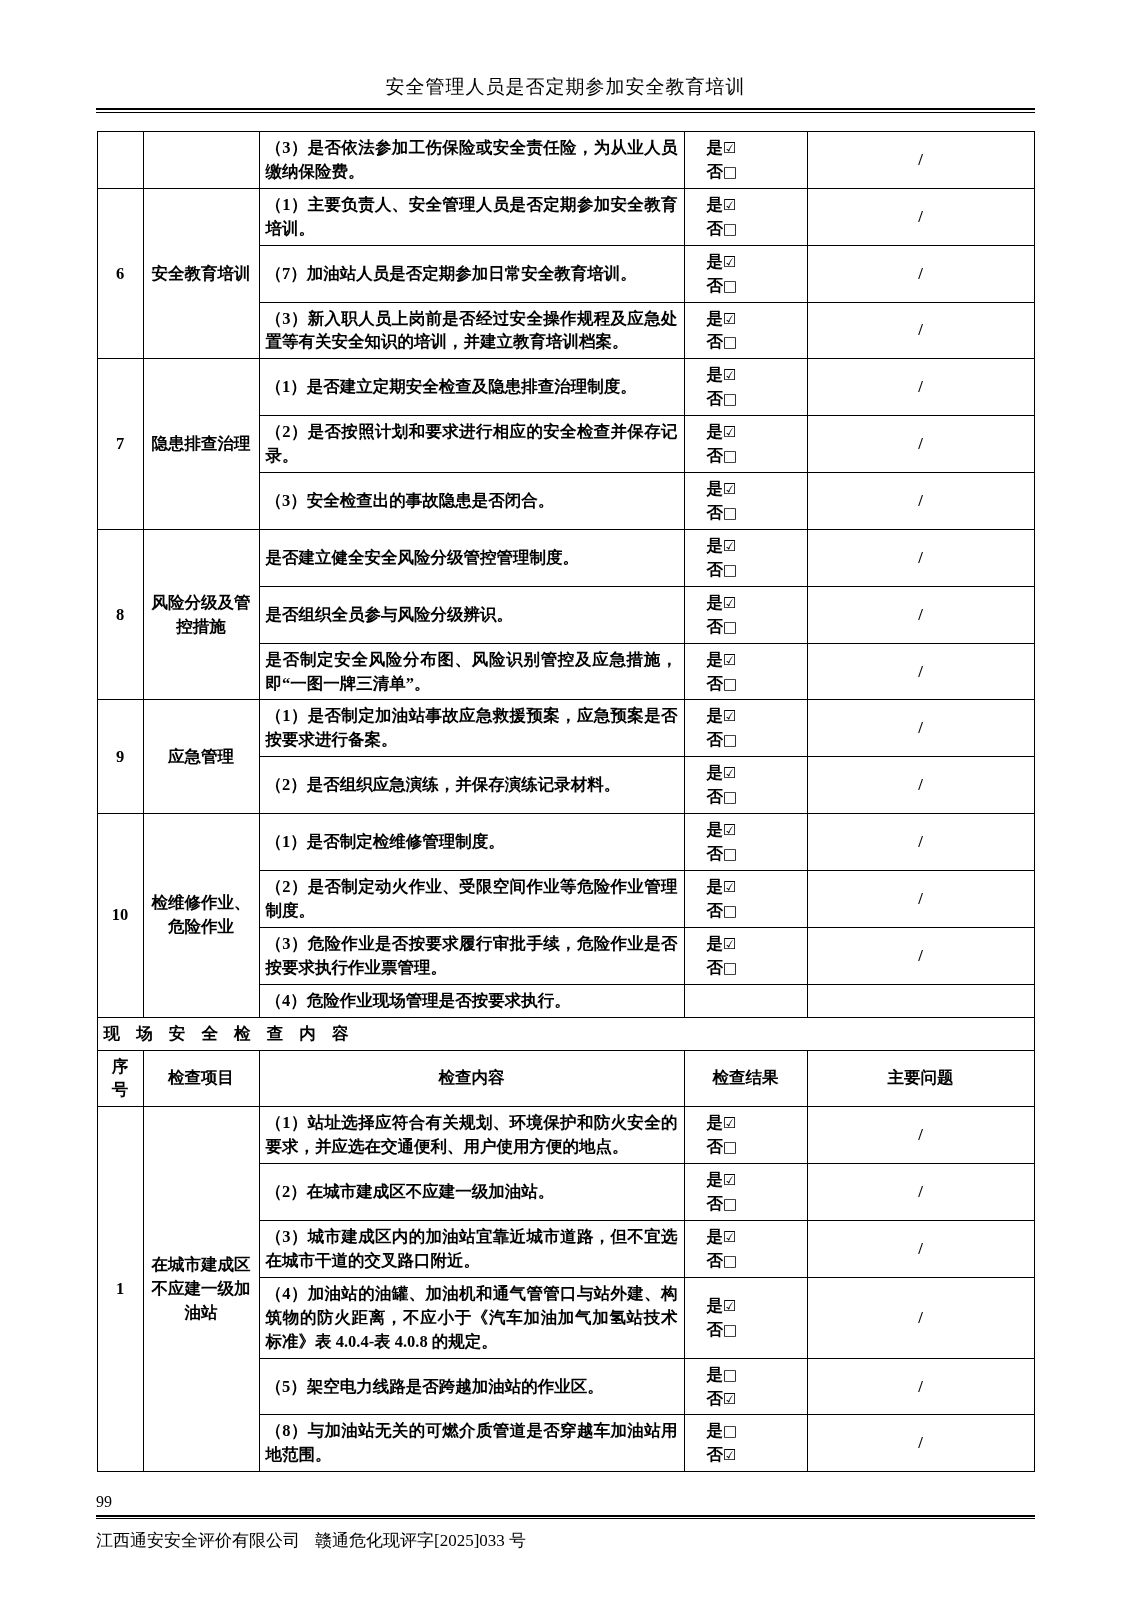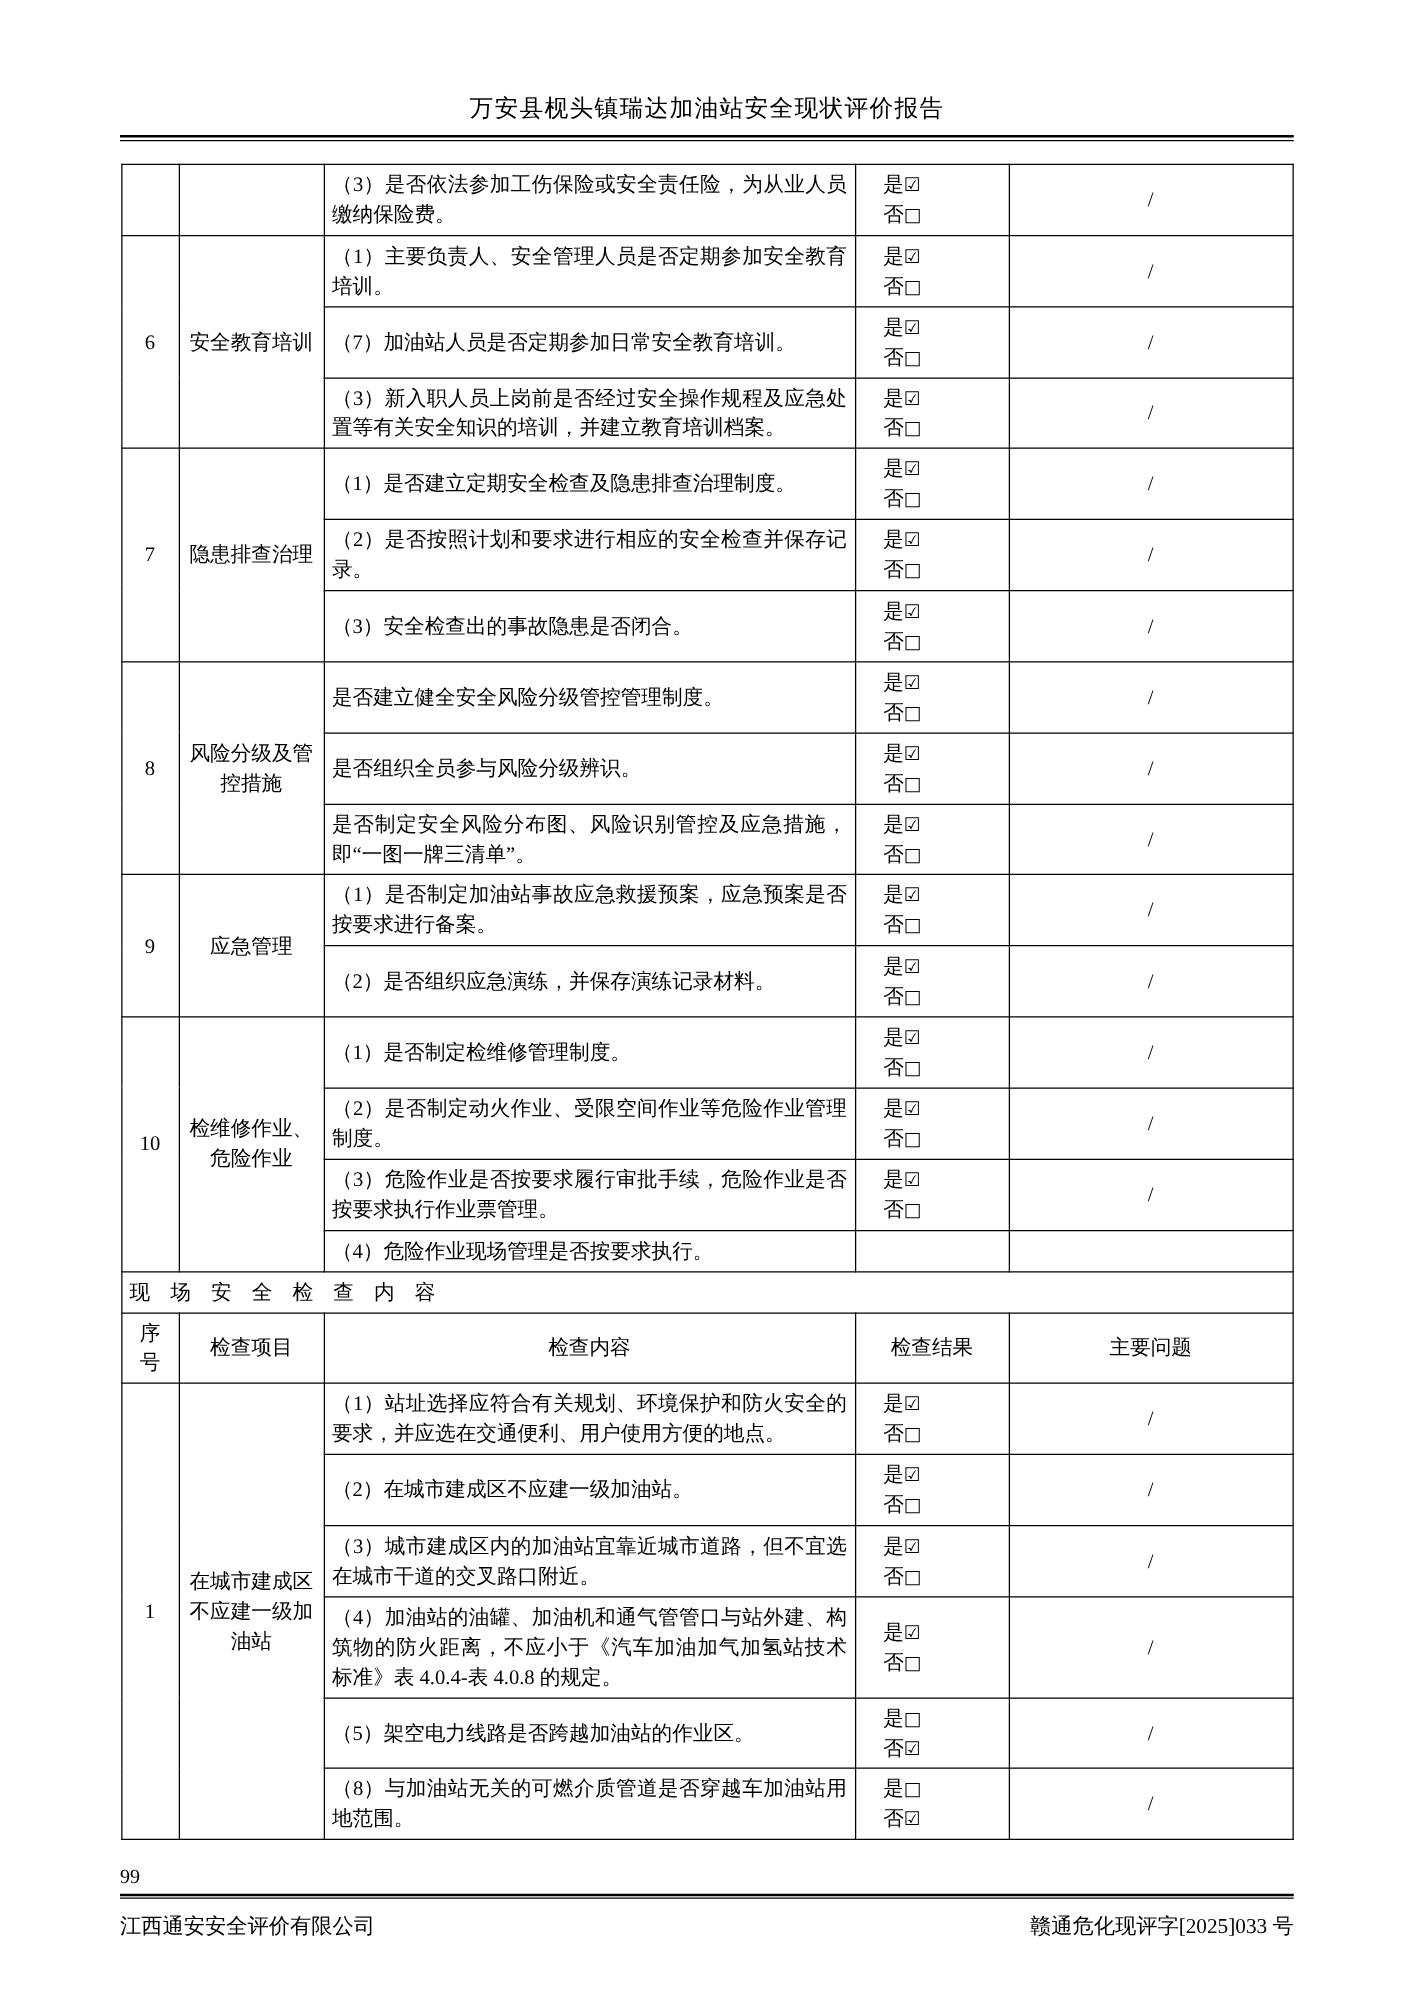--- a/index.html
+++ b/index.html
@@ -40,20 +40,21 @@
   .header-rule2 {
     border-bottom: 1px solid #000;
     margin-bottom: 18px;
   }
   
   table.chk {
     border-collapse: collapse;
     width: 937px;
     table-layout: fixed;
     margin: 16px auto;
+    font-weight: bold;
   }
   table.chk td {
     border: 1px solid #000;
     padding: 4px 6px;
     font-size: 16.5px;
     line-height: 1.45;
     vertical-align: middle;
   }
   col.c-no    { width: 46px; }
   col.c-item  { width: 116px; }
@@ -114,31 +115,31 @@
   .footer-rule {
     border-bottom: 2px solid #000;
     margin-bottom: 1px;
   }
   .footer-rule2 {
     border-bottom: 1px solid #000;
     margin-bottom: 10px;
   }
   .footer-row {
     display: flex;
-    justify-content: space-between;
     font-size: 17px;
+    gap: 15px;
   }
 </style>
 </head>
 <body>
 
 <div class="page">
 
   <div class="doc-header">
-    <div class="title">万安县枧头镇瑞达加油站安全现状评价报告</div>
+    <div class="title">安全管理人员是否定期参加安全教育培训</div>
   </div>
   <div class="header-rule"></div>
   <div class="header-rule2"></div>
 
   <table class="chk">
     <colgroup>
       <col class="c-no">
         <col class="c-item">
         <col class="c-cont">
         <col class="c-res">

